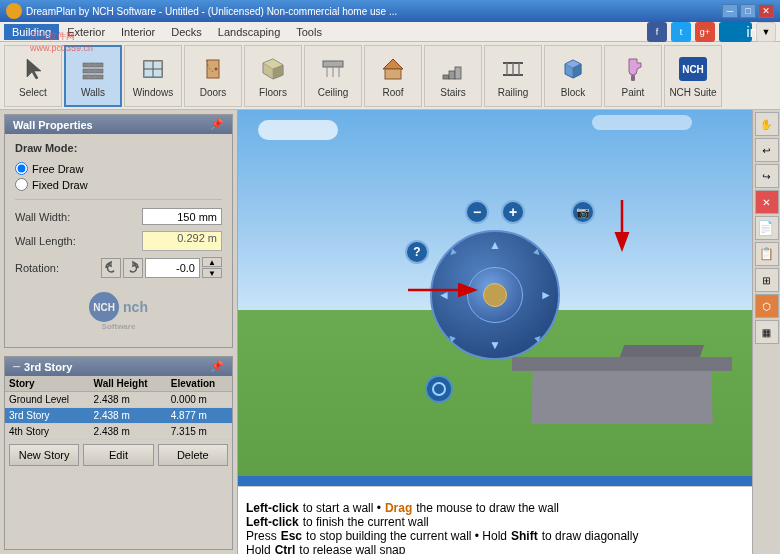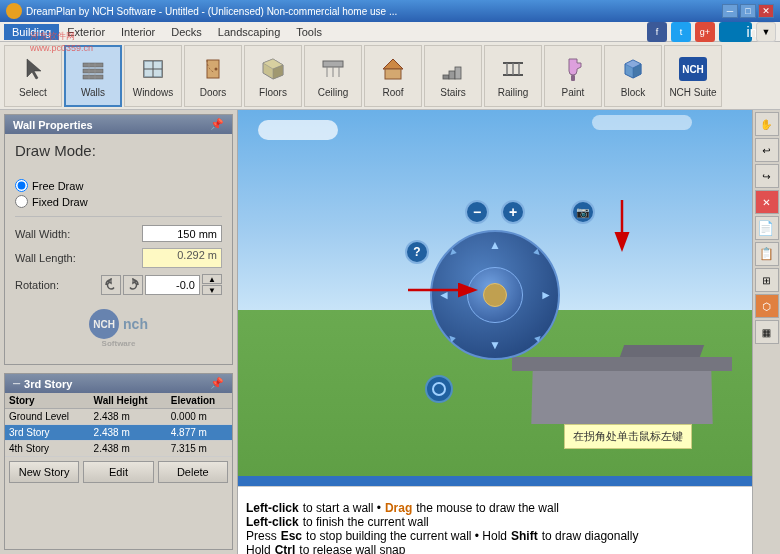--- a/index.html
+++ b/index.html
@@ -29,21 +29,21 @@
     #main { display: flex; height: calc(554px - 22px - 20px - 68px); }
     
     
     #left-panel { width: 238px; background: #d4d0c8; display: flex; flex-direction: column; border-right: 1px solid #aaa; }
     
     
     #wall-props { background: #d4d0c8; border: 1px solid #999; margin: 4px; }
     #wall-props-header { background: linear-gradient(to bottom, #8090a8, #607090); color: white; padding: 3px 8px; font-size: 11px; font-weight: bold; display: flex; justify-content: space-between; align-items: center; }
     #wall-props-body { padding: 8px 10px; }
     .prop-row { margin-bottom: 8px; }
-    .prop-label { font-size: 15px; color: #333; margin-bottom: 20px; }
+    .prop-label { font-size: 11px; color: #333; margin-bottom: 8px; font-weight: bold; }
     .radio-row { display: flex; align-items: center; gap: 4px; margin: 3px 0; font-size: 11px; }
     .radio-row input { cursor: pointer; }
     .prop-input-row { display: flex; align-items: center; justify-content: space-between; margin-bottom: 6px; }
     .prop-input-label { font-size: 11px; color: #333; }
     .prop-input { width: 80px; height: 17px; border: 1px solid #999; background: white; padding: 0 4px; font-size: 11px; text-align: right; }
     .prop-input-readonly { width: 80px; height: 20px; border: 1px solid #aaa; background: #fef9c3; padding: 0 4px; font-size: 11px; text-align: right; color: #555; }
     .rotation-row { display: flex; align-items: center; justify-content: space-between; margin-bottom: 6px; }
     .rotation-controls { display: flex; align-items: center; gap: 2px; }
     .rot-btn { width: 20px; height: 20px; background: #d8d4cc; border: 1px solid #999; display: flex; align-items: center; justify-content: center; cursor: pointer; font-size: 10px; }
     .rot-input { width: 55px; height: 20px; border: 1px solid #999; background: white; padding: 0 4px; font-size: 11px; text-align: right; }
@@ -223,36 +223,36 @@
         <line x1="14" y1="8" x2="14" y2="20" stroke="#777" stroke-width="1.5"></line>
         <line x1="20" y1="8" x2="20" y2="20" stroke="#777" stroke-width="1.5"></line>
       </svg>
     </div>
     <span>Railing</span>
   </div>
 
   <div class="toolbar-btn">
     <div class="toolbar-icon">
       <svg width="28" height="28" viewBox="0 0 28 28">
-        <path d="M10 4 L10 16 Q10 20 14 20 Q18 20 18 16 L18 14 L22 12 L22 8 L18 8 L18 4 Z" fill="#dda0dd" stroke="#886688" stroke-width="1"></path>
-        <rect x="12" y="20" width="4" height="6" rx="1" fill="#886688"></rect>
-      </svg>
-    </div>
-    <span>Paint</span>
-  </div>
-
-  <div class="toolbar-btn">
-    <div class="toolbar-icon">
-      <svg width="28" height="28" viewBox="0 0 28 28">
         <polygon points="14,5 22,9 22,19 14,23 6,19 6,9" fill="#6699cc" stroke="#3366aa" stroke-width="1"></polygon>
         <polygon points="14,5 22,9 14,13 6,9" fill="#88aadd" stroke="#3366aa" stroke-width="0.5"></polygon>
         <polygon points="22,9 22,19 14,23 14,13" fill="#4477aa" stroke="#3366aa" stroke-width="0.5"></polygon>
       </svg>
     </div>
     <span>Block</span>
+  </div>
+
+  <div class="toolbar-btn">
+    <div class="toolbar-icon">
+      <svg width="28" height="28" viewBox="0 0 28 28">
+        <path d="M10 4 L10 16 Q10 20 14 20 Q18 20 18 16 L18 14 L22 12 L22 8 L18 8 L18 4 Z" fill="#dda0dd" stroke="#886688" stroke-width="1"></path>
+        <rect x="12" y="20" width="4" height="6" rx="1" fill="#886688"></rect>
+      </svg>
+    </div>
+    <span>Paint</span>
   </div>
 
   <div class="toolbar-btn">
     <div class="toolbar-icon">
       <svg width="32" height="32" viewBox="0 0 32 32">
         <rect x="2" y="4" width="28" height="24" rx="3" fill="#2050a0" stroke="#1030709" stroke-width="0.5"></rect>
         <text x="16" y="20" text-anchor="middle" fill="white" font-size="10" font-weight="bold">NCH</text>
       </svg>
     </div>
     <span>NCH Suite</span>
@@ -429,21 +429,20 @@
         <svg width="60" height="30" viewBox="0 0 60 30">
           <defs>
               <marker id="ah2" markerWidth="8" markerHeight="8" refX="6" refY="3" orient="auto">
                 <path d="M0,0 L0,6 L8,3 z" fill="#cc0000"></path>
               </marker>
             </defs>
           <line x1="5" y1="15" x2="52" y2="15" stroke="#cc0000" stroke-width="2.5" marker-end="url(#ah2)"></line>
         </svg>
       </div>
 
-      <div id="chinese-tip">在拐角处单击鼠标左键</div>
 
       <div style="position:absolute;bottom:68px;left:0;right:0;height:10px;background:#3070c0;"></div>
 
       <div id="bottom-area">
         <div class="instr-line">
           <span class="instr-bold">Left-click</span>
           <span> to start a wall  •  </span>
           <span class="instr-drag">Drag</span>
           <span> the mouse to draw the wall</span>
         </div>

